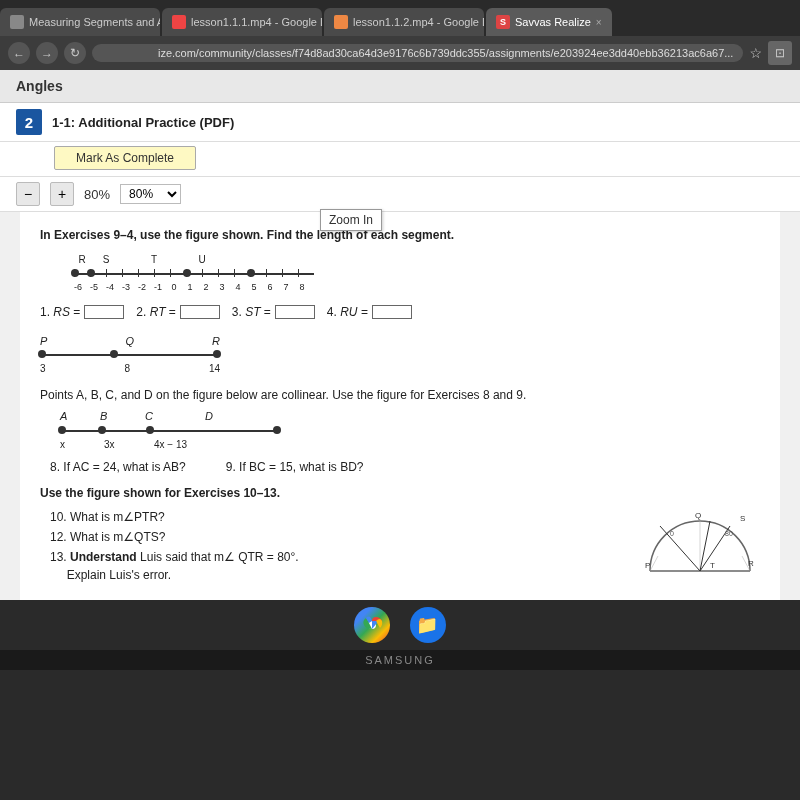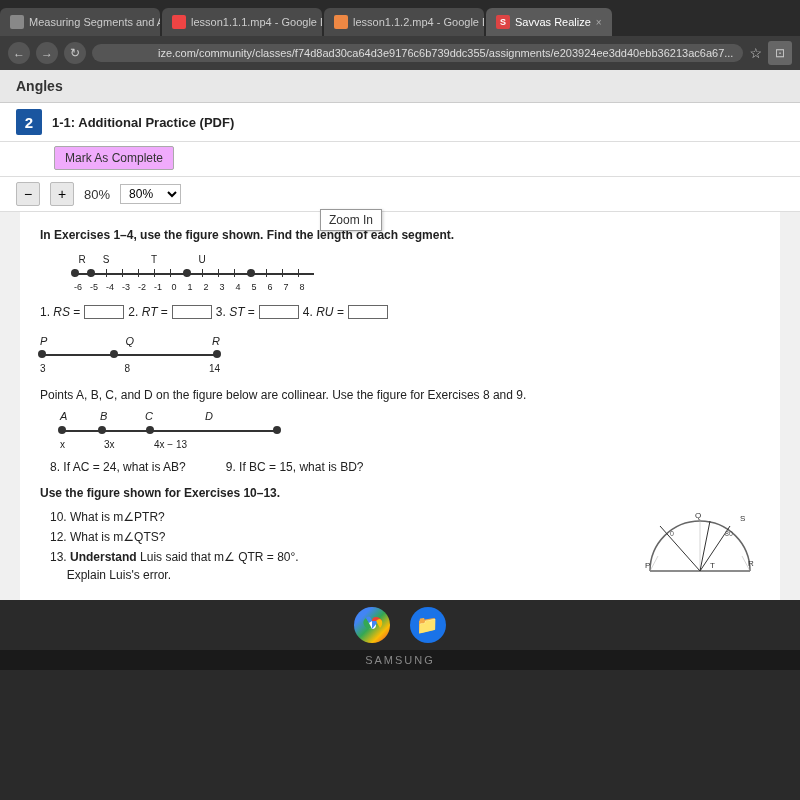--- a/index.html
+++ b/index.html
@@ -162,23 +162,23 @@
     }
 
     .assignment-title {
       font-size: 13px;
       font-weight: bold;
       color: #222;
       text-align: center;
     }
 
     .mark-complete-btn {
-      background: #f0abfc;
+      background: #fef9c3;
       border: 1px solid #aaa;
-      padding: 4px 10px;
+      padding: 4px 21px;
       font-size: 12px;
       color: #333;
       cursor: pointer;
       border-radius: 2px;
       margin-left: 4px;
     }
 
     .toolbar {
       background: #fff;
       padding: 5px 16px;
@@ -251,21 +251,21 @@
     .number-line-container {
       margin: 8px 0;
       display: flex;
       flex-direction: column;
       align-items: flex-start;
       padding-left: 20px;
     }
 
     .exercises-row {
       display: flex;
-      gap: 4px;
+      gap: 12px;
       margin: 8px 0;
       font-size: 12px;
     }
 
     .exercise-item {
       display: flex;
       align-items: center;
       gap: 4px;
     }
 
@@ -430,21 +430,21 @@
     <select class="zoom-select">
       <option>80%</option>
       <option>100%</option>
       <option>125%</option>
     </select>
     <div class="zoom-tooltip">Zoom In</div>
   </div>
 
   <div class="document">
 
-    <p class="doc-intro">In Exercises 1–4, use the figure shown. Find the length of each segment.</p>
+    <p class="doc-intro">In Exercises 9–4, use the figure shown. Find the length of each segment.</p>
 
     <div class="number-line-container">
 
       <div style="display:flex; font-size:10px; padding-left:14px; gap:0;">
         <span style="width:16px; text-align:center;">R</span>
         <span style="width:32px; text-align:center;">S</span>
         <span style="width:64px; text-align:center;">T</span>
         <span style="width:32px; text-align:center;">U</span>
       </div>
 

